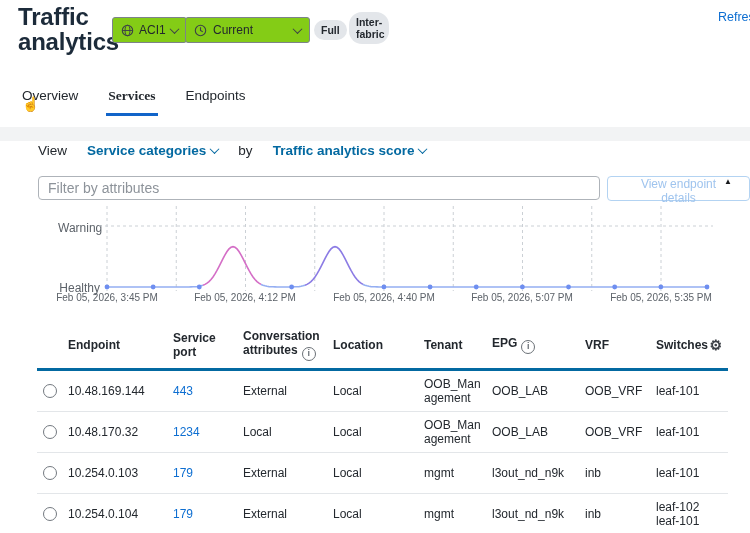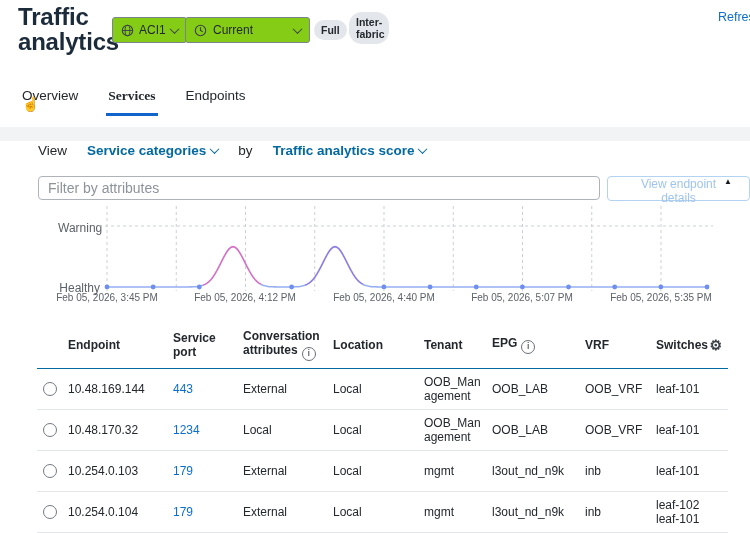--- a/index.html
+++ b/index.html
@@ -41,21 +41,21 @@
   .scroll-arrow{position:absolute;left:724px;top:178px;font-size:8px;color:#17191c;line-height:8px;}
   
   .ylab{position:absolute;left:58px;width:42px;text-align:right;font-size:12px;color:#5c6269;}
   .ylab-warn{top:221px;}
   .ylab-healthy{top:281px;}
   #chart-svg{position:absolute;left:35px;top:200px;}
   .xtick{position:absolute;top:292px;width:130px;text-align:center;font-size:10px;color:#5c6269;white-space:nowrap;}
   
   .table{position:absolute;left:37px;top:322px;width:691px;font-size:12px;}
   .grid{display:grid;grid-template-columns:31px 105px 70px 90px 91px 68px 93px 71px 72px;align-items:center;}
-  .thead{min-height:46px;font-weight:700;border-bottom:1px solid #0369a1;}
+  .thead{min-height:46px;font-weight:700;border-bottom:3px solid #0369a1;}
   .trow{min-height:40px;border-bottom:1px solid #e3e6e9;cursor:pointer;}
   .cell{padding-right:6px;line-height:14px;}
   .radio-cell{display:flex;justify-content:flex-start;padding-left:6px;}
   .radio{width:14px;height:14px;border:1.5px solid #73797f;border-radius:50%;background:#fff;box-sizing:border-box;cursor:pointer;}
   .port-link{color:#0d6ed1;text-decoration:none;cursor:pointer;}
   .wrap-hard{word-break:break-all;}
   .info-i{display:inline-block;width:12px;height:12px;border:1px solid #6a7076;border-radius:50%;
     color:#6a7076;font-size:9px;line-height:11px;text-align:center;margin-left:4px;vertical-align:-2px;
     font-style:normal;cursor:pointer;}
   .head-switches{display:flex;justify-content:space-between;align-items:center;}

